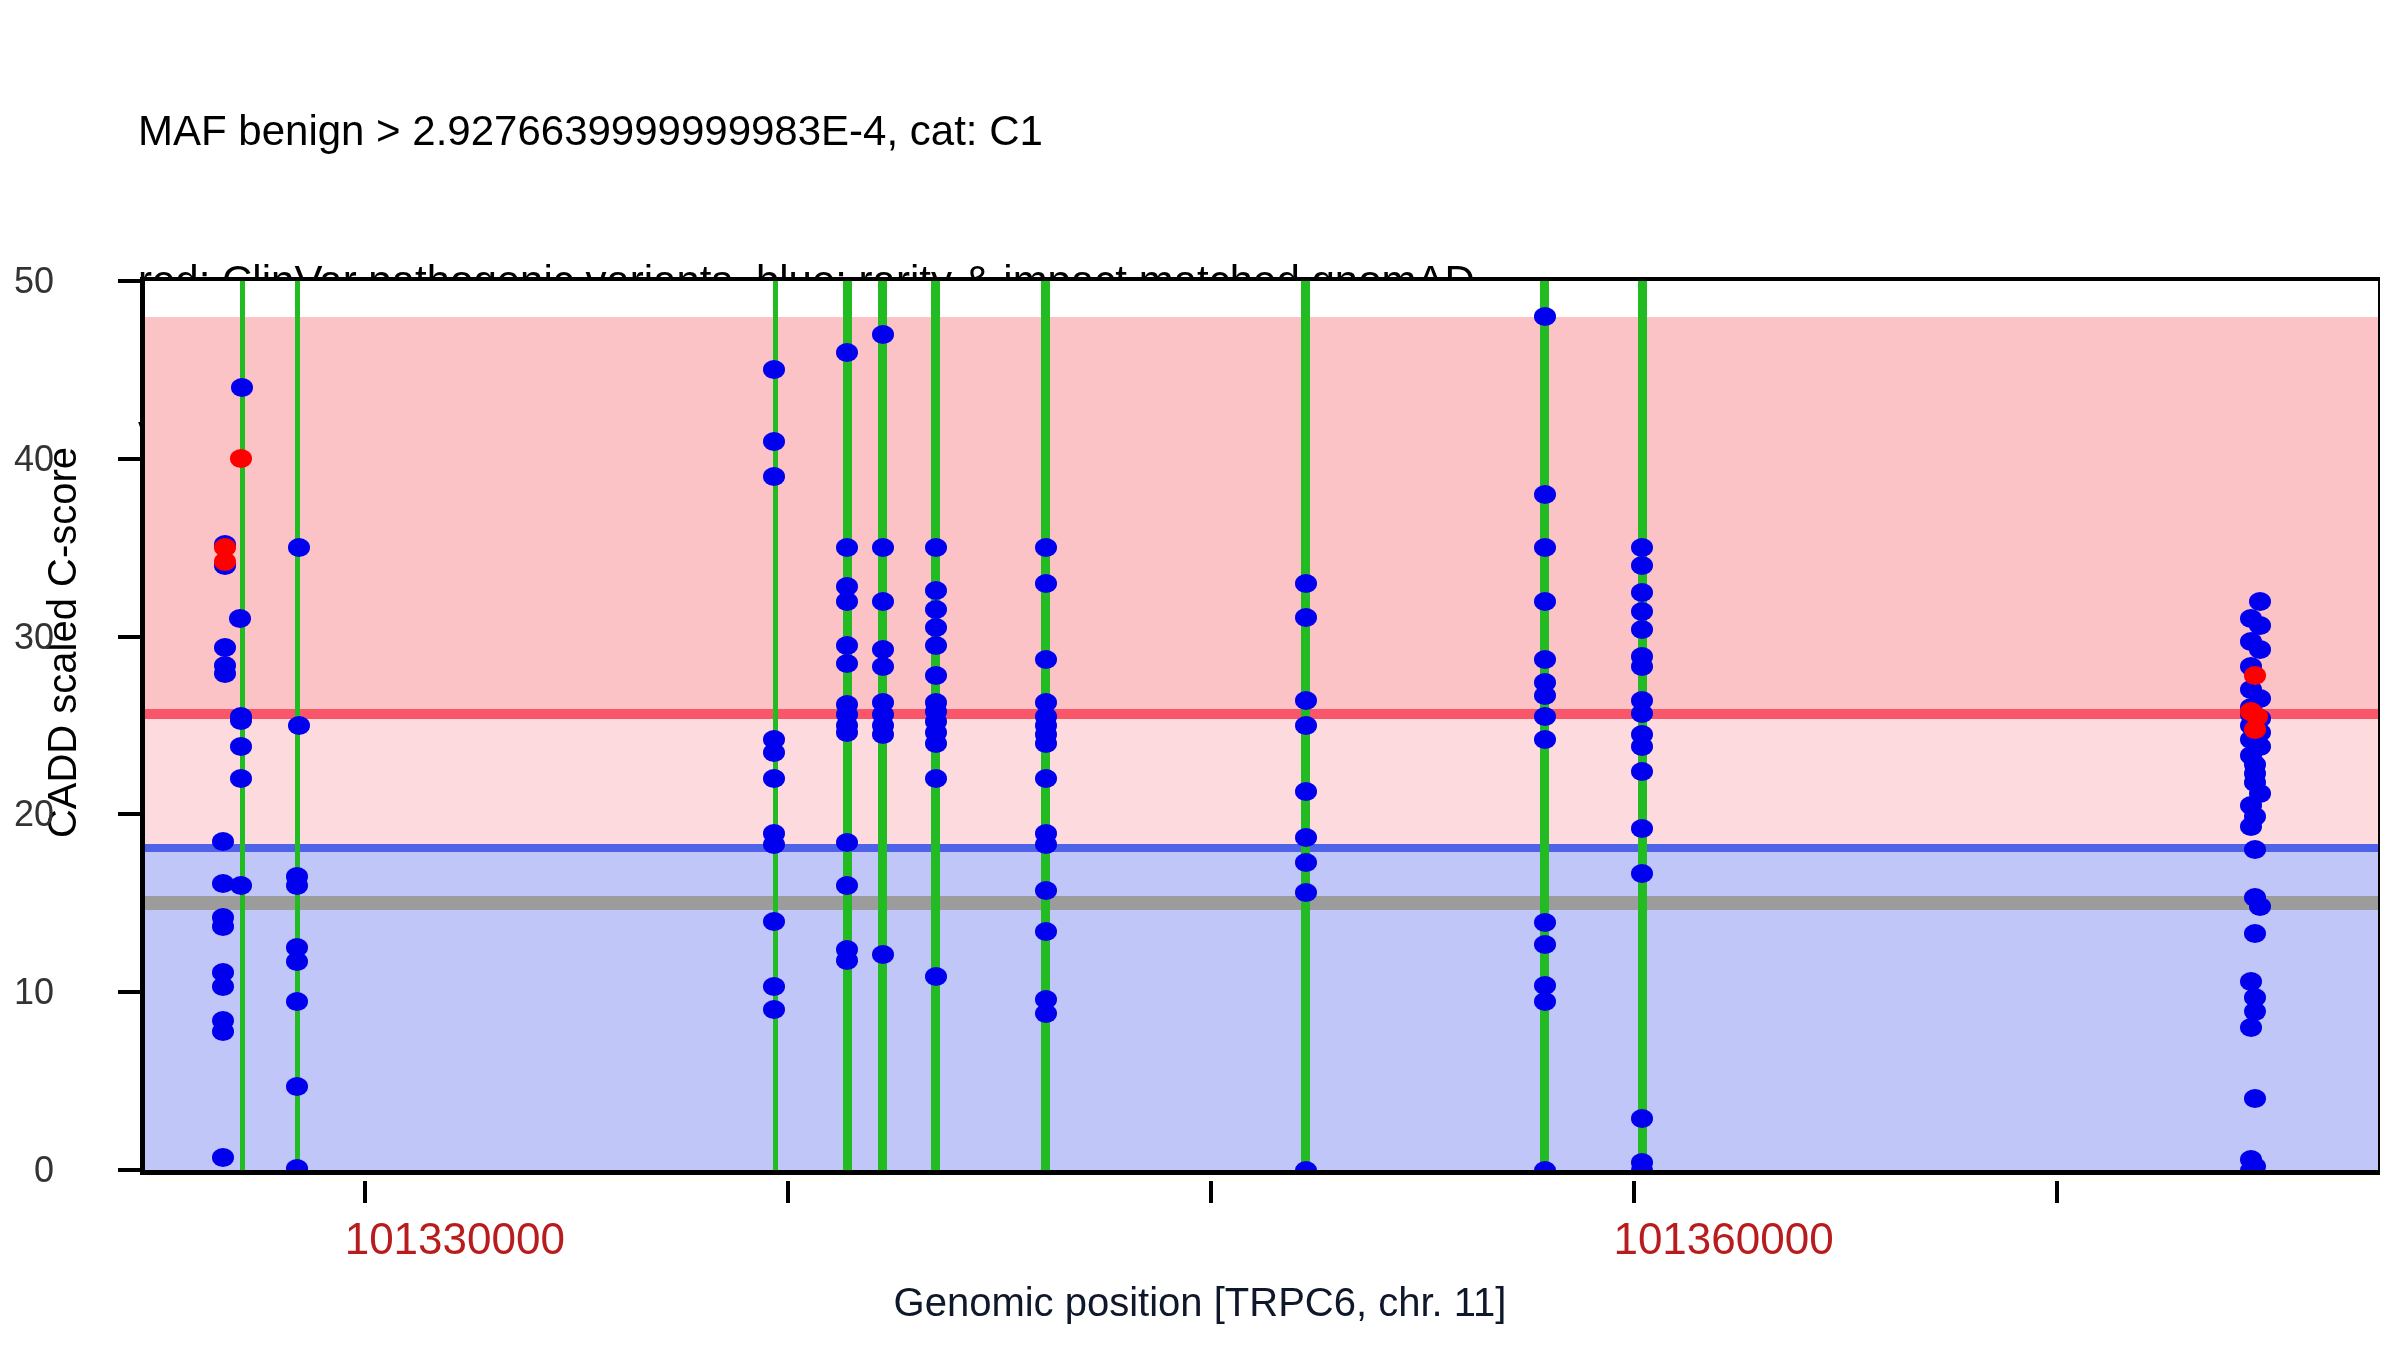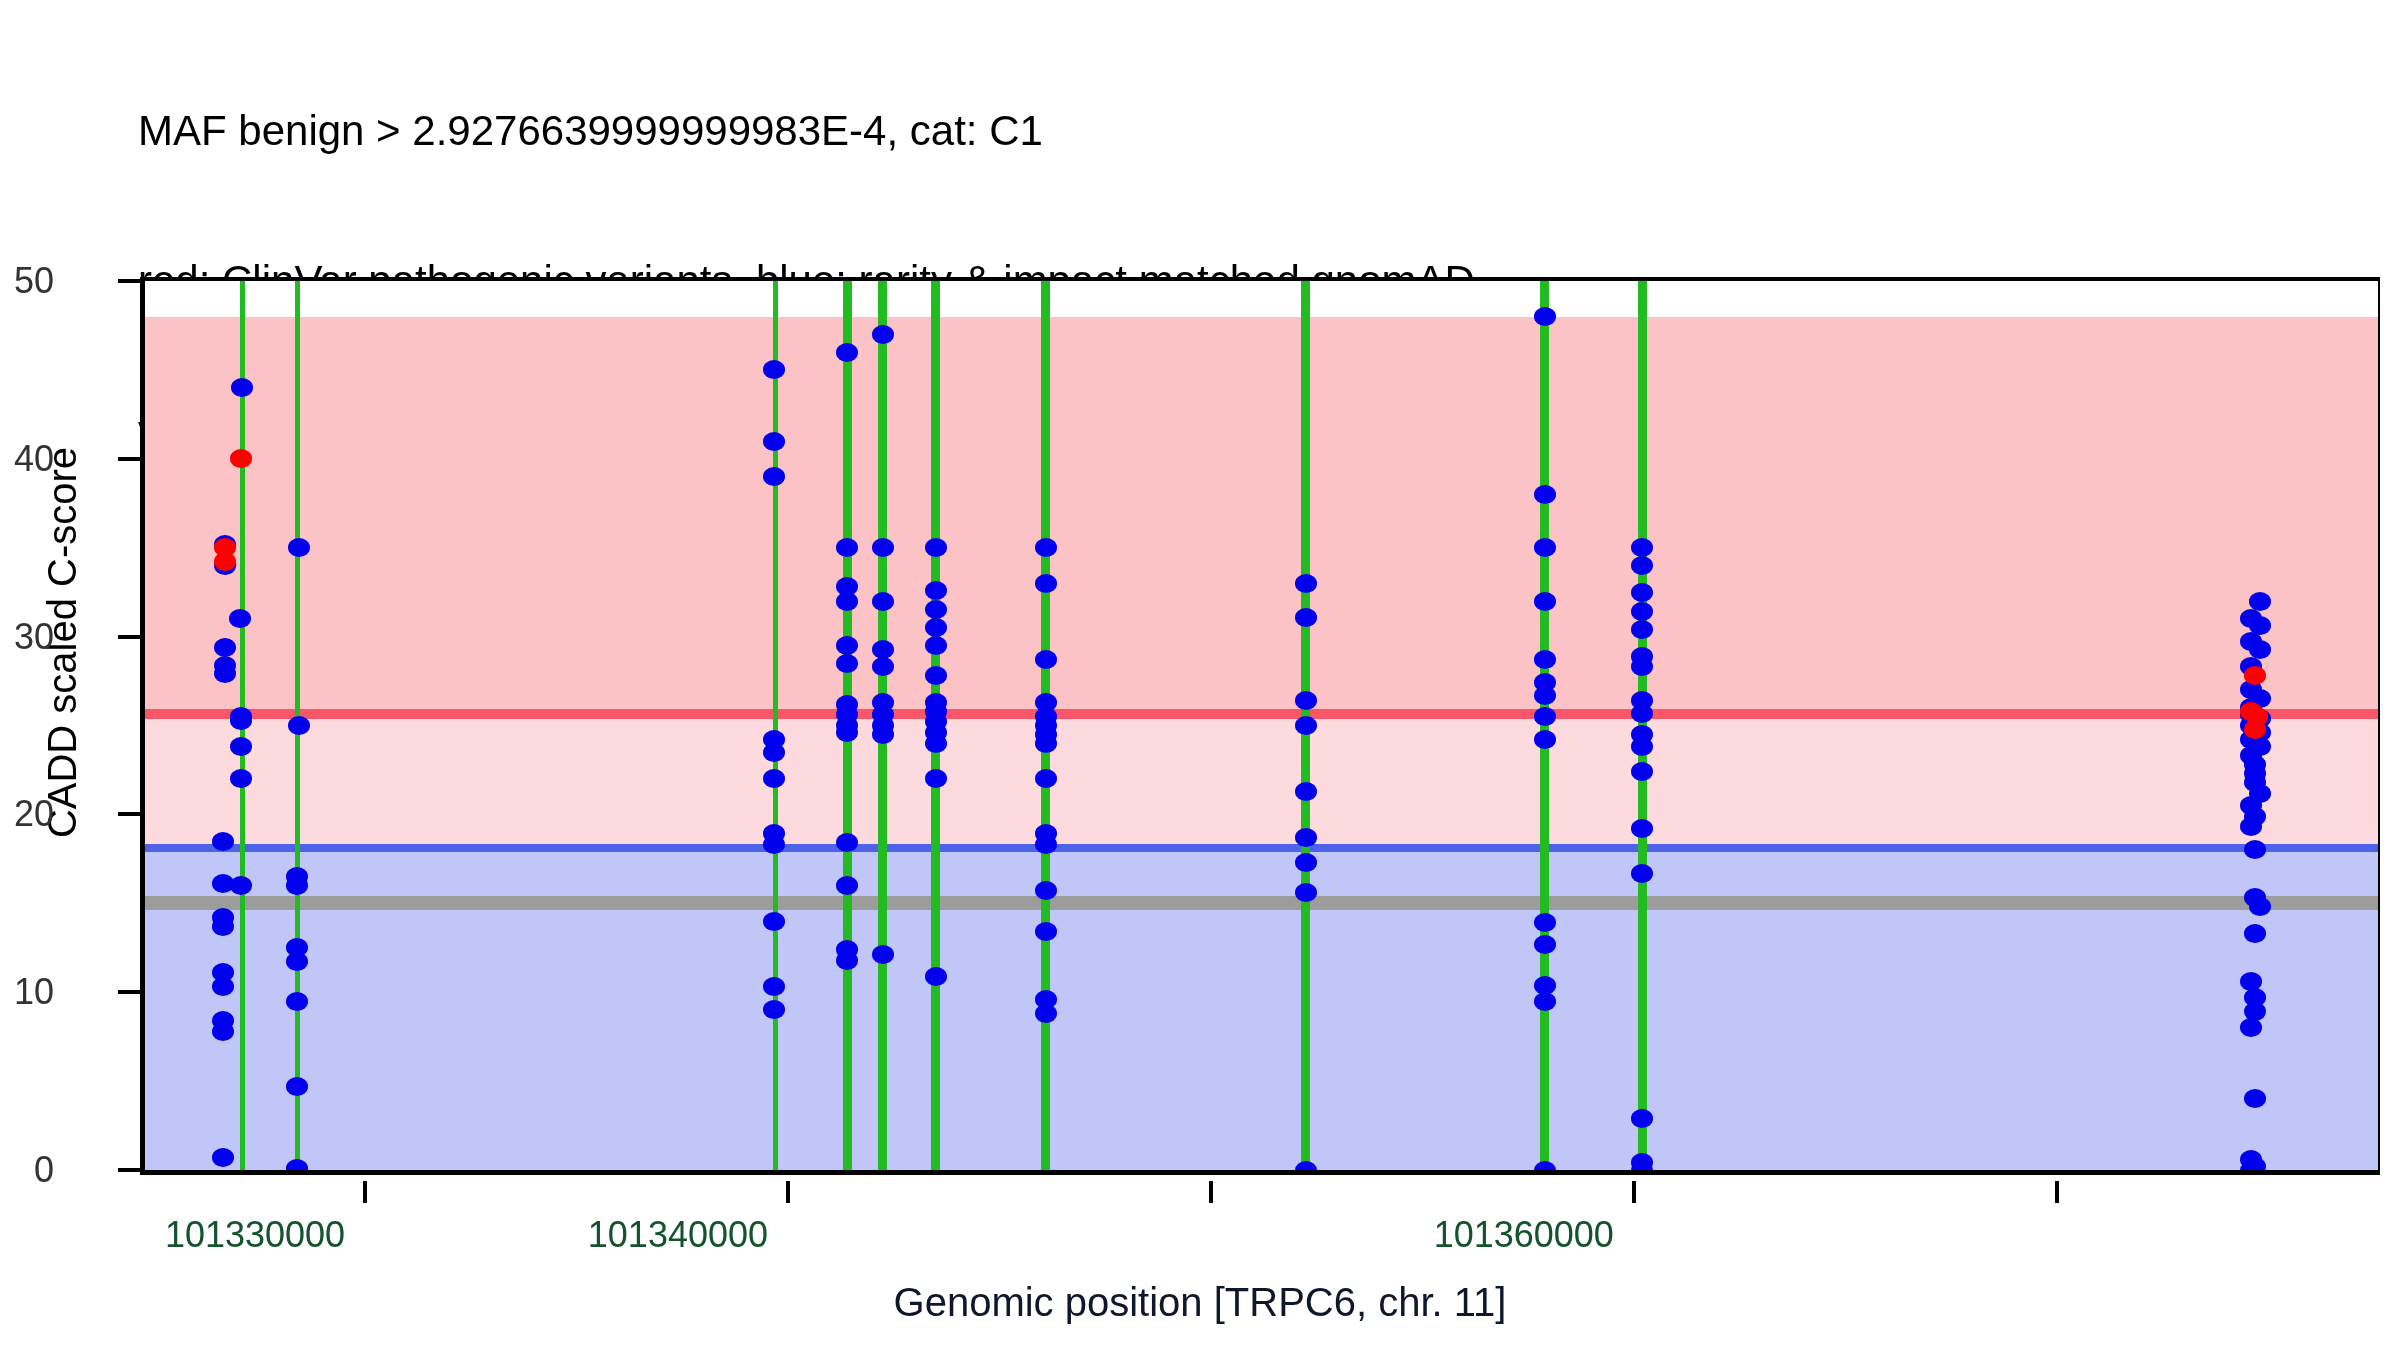--- a/index.html
+++ b/index.html
@@ -110,23 +110,23 @@
     top: 1181px;
     width: 4px;
     height: 22px;
     background: #000000;
   }
   .xtick-label {
     position: absolute;
     top: 1214px;
     width: 400px;
     margin-left: -200px;
-    text-align: left;
-    color: #14532d;
-    font-size: 36px;
+    text-align: right;
+    color: #b91c1c;
+    font-size: 44px;
   }
   #xlabel {
     position: absolute;
     left: 0;
     top: 1280px;
     width: 2400px;
     text-align: center;
     color: #0f172a;
     font-size: 40px;
   }
@@ -351,18 +351,17 @@
     <div class="ytick-label" style="top: 796.4px;">20</div>
     <div class="ytick-mark" style="top: 634.6px;"></div>
     <div class="ytick-label" style="top: 618.6px;">30</div>
     <div class="ytick-mark" style="top: 456.8px;"></div>
     <div class="ytick-label" style="top: 440.8px;">40</div>
     <div class="ytick-mark" style="top: 279px;"></div>
     <div class="ytick-label" style="top: 263px;">50</div>
     <div class="xtick-mark" style="left: 362.917px;"></div>
     <div class="xtick-label" style="left: 364.917px;">101330000</div>
     <div class="xtick-mark" style="left: 785.833px;"></div>
-    <div class="xtick-label" style="left: 787.833px;">101340000</div>
     <div class="xtick-mark" style="left: 1208.75px;"></div>
     <div class="xtick-mark" style="left: 1631.67px;"></div>
     <div class="xtick-label" style="left: 1633.67px;">101360000</div>
     <div class="xtick-mark" style="left: 2054.58px;"></div>
   </div>
 
 </body></html>

